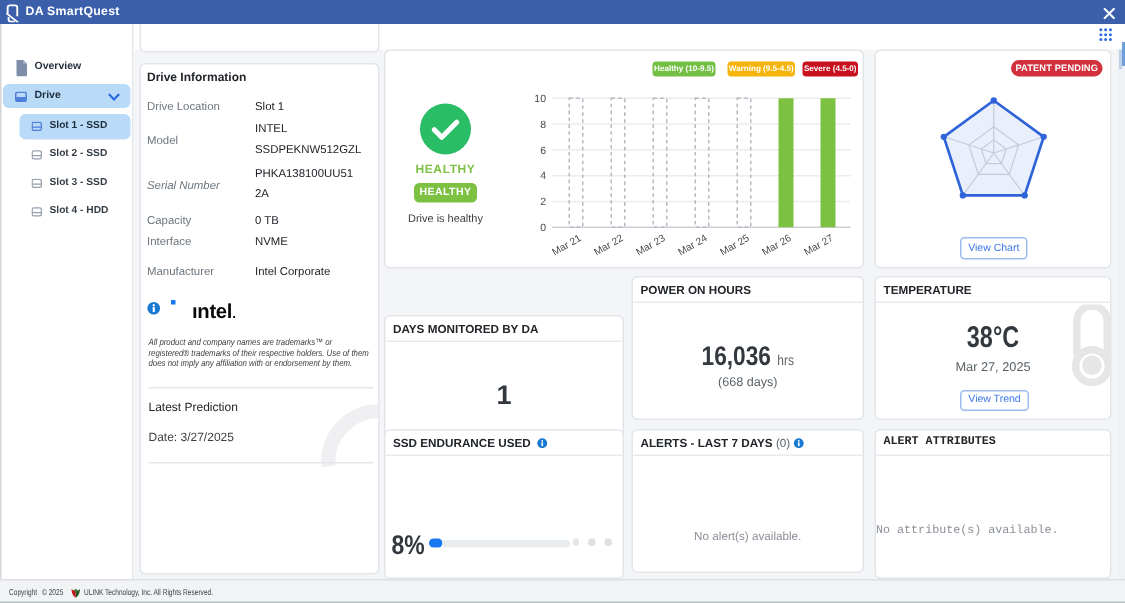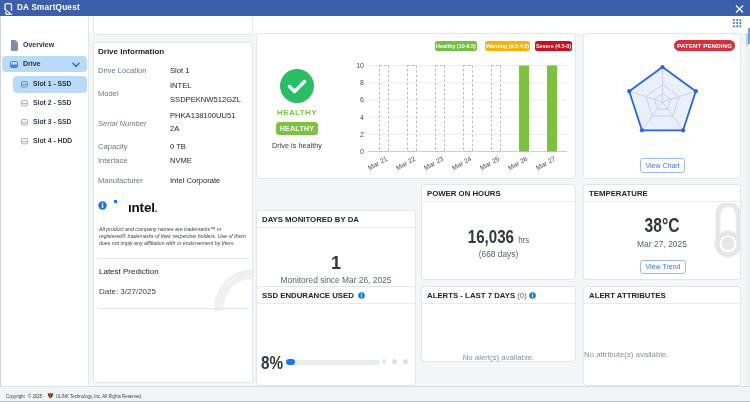--- a/index.html
+++ b/index.html
@@ -141,21 +141,20 @@
         <circle cx="19.9" cy="68.3" r="2.1"></circle>
         <circle cx="7.2" cy="29.2" r="2.1"></circle>
       </g>
     </svg>
     <div class="btn" style="left:56px;top:124px;width:45px;height:15px;line-height:13px;">View Chart</div>
   </div>
 
   <div class="card" style="left:256px;top:184px;width:160px;height:96px;margin-top:26px;">
     <div class="chead">DAYS MONITORED BY DA</div>
     <div class="abs" style="left:0;top:43px;width:158px;text-align:center;font-size:18px;font-weight:bold;color:#32383e;line-height:18px;">1</div>
-    <div class="abs" style="left:0;top:64px;width:158px;text-align:center;font-size:8.4px;color:#5a6268;">Monitored since Mar 26, 2025</div>
   </div>
   <div class="card" style="left:421px;top:184px;width:155px;height:96px;">
     <div class="chead">POWER ON HOURS</div>
     <div class="abs" style="left:0;top:43px;width:153px;text-align:center;font-size:18px;font-weight:bold;color:#32383e;line-height:18px;transform:scale(0.84,1);">16,036 <span style="font-size:9.5px;font-weight:normal;color:#5a6268;">hrs</span></div>
     <div class="abs" style="left:0;top:64px;width:153px;text-align:center;font-size:8.4px;color:#5a6268;">(668 days)</div>
   </div>
   <div class="card" style="left:583px;top:184px;width:158px;height:96px;overflow:hidden;">
     <div class="chead">TEMPERATURE</div>
     <svg class="abs" style="left:128px;top:18px;" width="30" height="78" viewBox="0 0 30 78">
       <path d="M5.9 34 V11.15 a10.15 10.15 0 0 1 20.3 0 V34" fill="none" stroke="#e6e6e6" stroke-width="5"></path>
@@ -173,29 +172,29 @@
           <rect x="3.8" y="3.7" width="1.4" height="3.3" fill="#fff"></rect>
           <rect x="3.8" y="1.8" width="1.4" height="1.4" fill="#fff"></rect>
         </svg></div>
     <div class="abs" style="left:4px;top:67px;font-size:18px;font-weight:bold;color:#32383e;line-height:18px;transform:scale(0.85,1);transform-origin:left center;">8%</div>
     <div class="abs" style="left:28.5px;top:71.8px;width:9px;height:6.2px;background:#1878f2;border-radius:3px;"></div>
     <div class="abs" style="left:37.5px;top:73px;width:85px;height:4.5px;background:#e9ecef;border-radius:0 2.2px 2.2px 0;"></div>
     <div class="abs" style="left:124.7px;top:72.2px;width:4.6px;height:4.6px;background:#e4e7ea;border-radius:50%;"></div>
     <div class="abs" style="left:135.4px;top:72.2px;width:4.6px;height:4.6px;background:#dde0e4;border-radius:50%;"></div>
     <div class="abs" style="left:146.1px;top:72.2px;width:4.6px;height:4.6px;background:#dde0e4;border-radius:50%;"></div>
   </div>
-  <div class="card" style="left:421px;top:286px;width:155px;height:76px;">
+  <div class="card" style="left:421px;top:286px;width:155px;height:96px;">
     <div class="chead">ALERTS - LAST 7 DAYS <span style="font-weight:normal;color:#5a6268;">(0)</span> <svg width="7" height="7" viewBox="0 0 9 9" style="vertical-align:-1px;">
           <circle cx="4.5" cy="4.5" r="4.2" fill="#1878d2"></circle>
           <rect x="3.8" y="3.7" width="1.4" height="3.3" fill="#fff"></rect>
           <rect x="3.8" y="1.8" width="1.4" height="1.4" fill="#fff"></rect>
         </svg></div>
     <div class="abs" style="left:0;top:66px;width:153px;text-align:center;font-size:7.8px;color:#8a9098;">No alert(s) available.</div>
   </div>
-  <div class="card" style="left:583px;top:286px;width:158px;height:100px;">
+  <div class="card" style="left:583px;top:286px;width:158px;height:100px;font-family:Liberation Mono, monospace;">
     <div class="chead">ALERT ATTRIBUTES</div>
     <div class="abs" style="left:0;top:63px;width:156px;font-size:7.8px;color:#8a9098;">No attribute(s) available.</div>
   </div>
 
   <div class="abs" style="left:0;top:16px;width:89px;height:370px;background:#fff;border-right:1px solid #e4e7ea;">
     <svg class="abs" style="left:10px;top:24px;" width="9" height="11" viewBox="0 0 9 11">
       <path d="M1 0 h4.5 L8 2.5 V10 a1 1 0 0 1 -1 1 H2 a1 1 0 0 1 -1 -1 z" fill="#7e8ea8"></path>
       <path d="M5.5 0 L8 2.5 H5.5 z" fill="#aab6c8"></path>
     </svg>
     <div class="abs" style="left:23px;top:25px;font-size:7px;font-weight:bold;color:#1f2d3d;">Overview</div>

